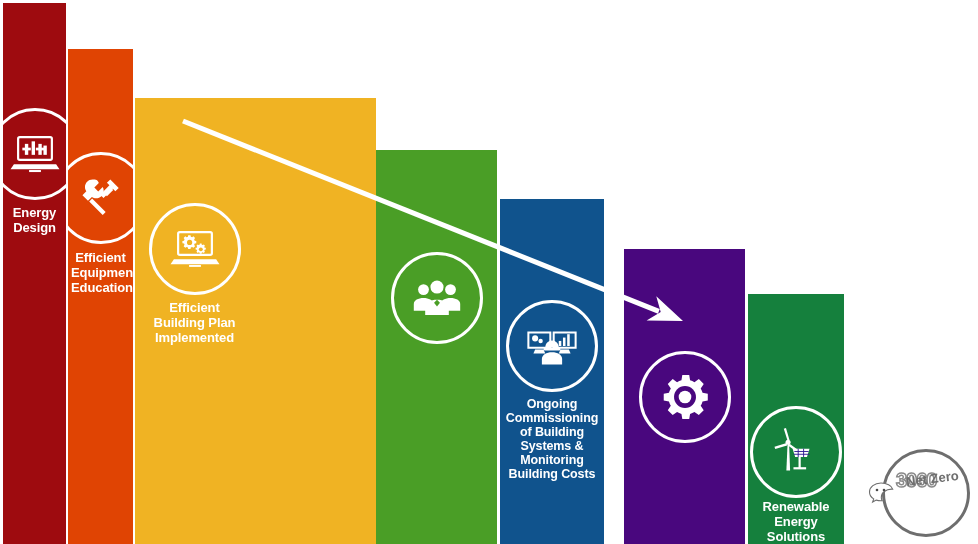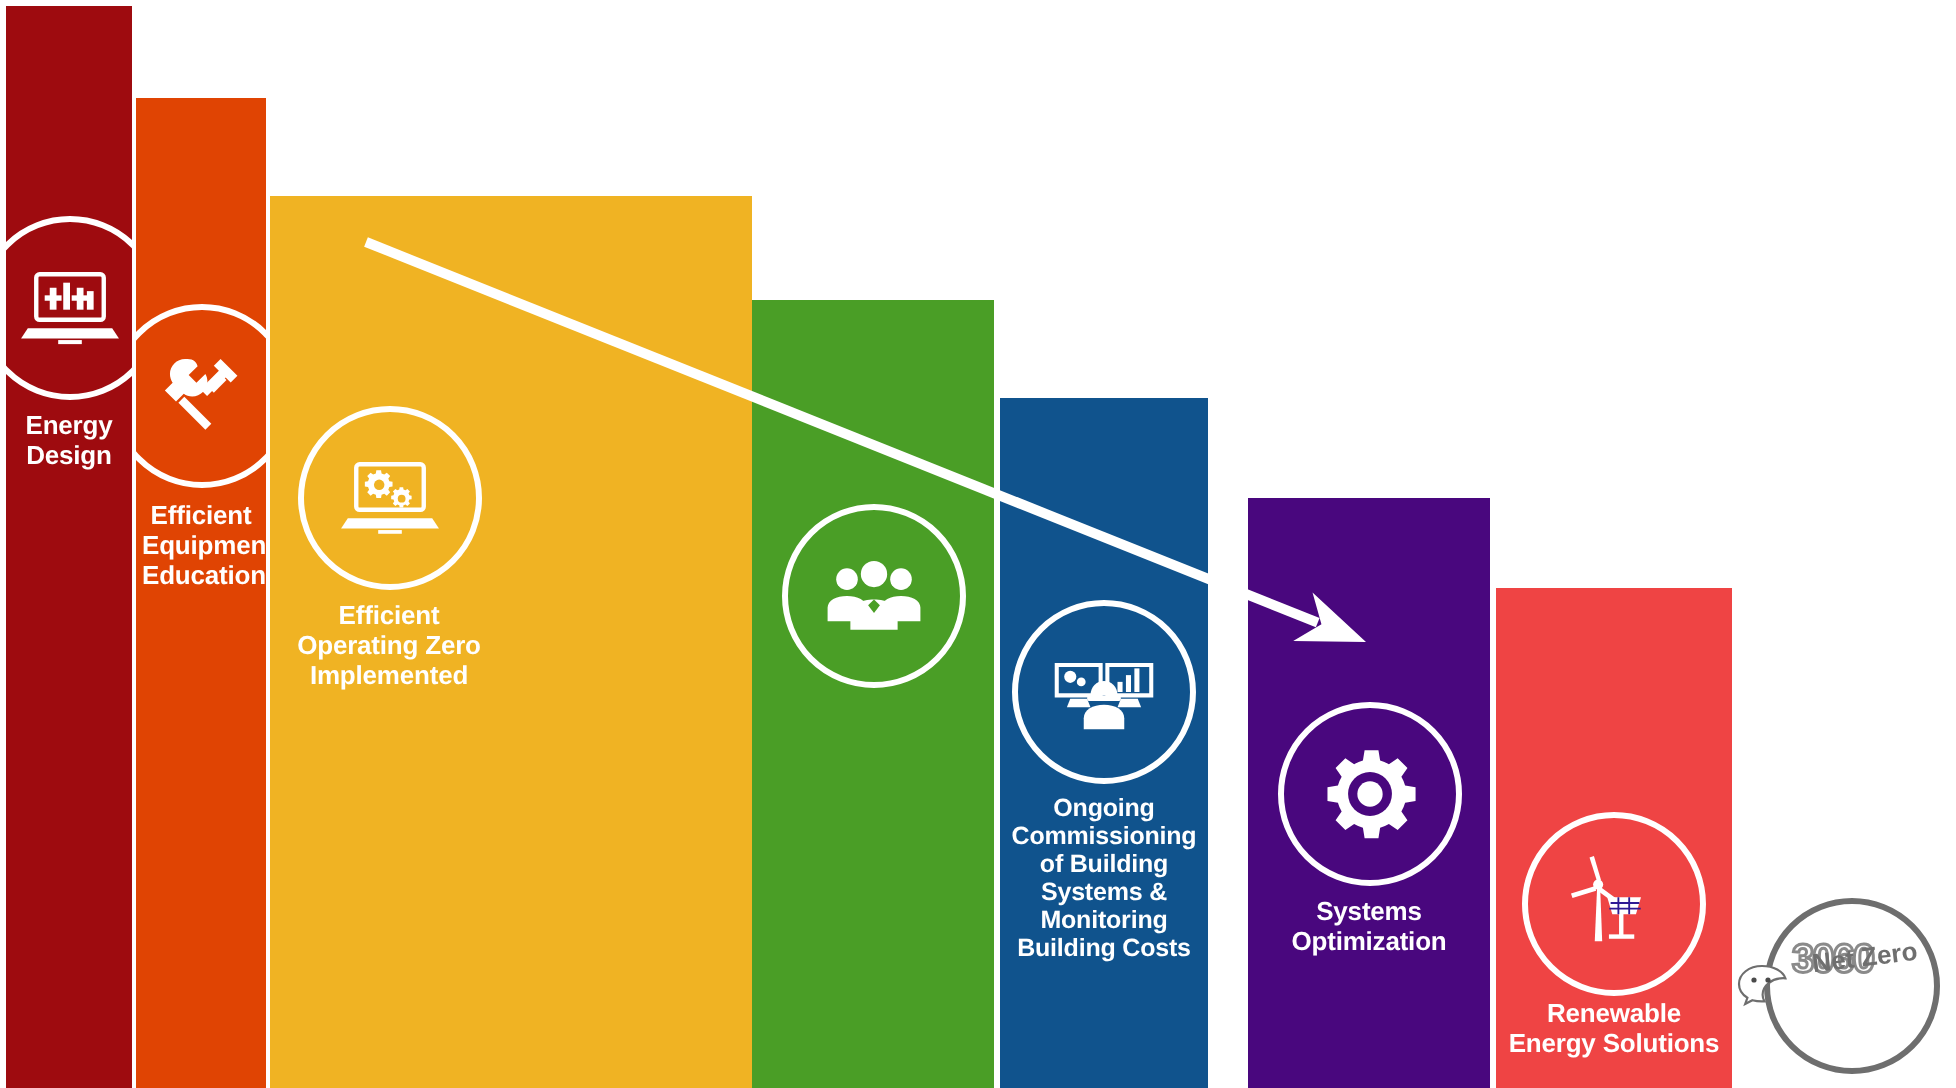--- a/index.html
+++ b/index.html
@@ -85,21 +85,21 @@
               <rect x="16" y="45" width="4" height="3"></rect>
               <rect x="22" y="45" width="4" height="3"></rect>
               <rect x="28" y="45" width="4" height="3"></rect>
               <rect x="34" y="45" width="4" height="3"></rect>
               <rect x="40" y="45" width="4" height="3"></rect>
             </g>
     </svg>
         </div>
         <div class="bar-label" style="top: 202px;">
           <div>Efficient</div>
-          <div>Operating Zero</div>
+          <div>Building Plan</div>
           <div>Implemented</div>
         </div>
       </div>
       <div class="bar" style="left: 376px; width: 121px; top: 150px; background: rgb(74, 158, 38);">
         <div class="icon-wrap" style="top: 102px;">
     <svg viewBox="0 0 64 64" fill="#fff">
       <circle cx="16" cy="22" r="6.4"></circle>
             <path d="M4.5 47v-8c0-4.4 5.2-7 11.5-7s11.5 2.6 11.5 7v8z"></path>
       <circle cx="48" cy="22" r="6.4"></circle>
             <path d="M36.5 47v-8c0-4.4 5.2-7 11.5-7s11.5 2.6 11.5 7v8z"></path>
@@ -136,26 +136,22 @@
         </div>
       </div>
       <div class="bar" style="left: 624px; width: 121px; top: 249px; background: rgb(73, 7, 126);">
         <div class="icon-wrap" style="top: 102px;">
     <svg viewBox="0 0 64 64" fill="#fff">
       <path d="M37 6l1 6.2a21 21 0 0 1 5.2 2.2l5.2-3.6 5.8 5.8-3.6 5.2a21 21 0 0 1 2.2 5.2l6.2 1v8.2l-6.2 1a21 21 0 0 1-2.2 5.2l3.6 5.2-5.8 5.8-5.2-3.6a21 21 0 0 1-5.2 2.2l-1 6.2h-8.2l-1-6.2a21 21 0 0 1-5.2-2.2l-5.2 3.6-5.8-5.8 3.6-5.2a21 21 0 0 1-2.2-5.2l-6.2-1v-8.2l6.2-1a21 21 0 0 1 2.2-5.2l-3.6-5.2 5.8-5.8 5.2 3.6a21 21 0 0 1 5.2-2.2l1-6.2z"></path>
       <circle cx="32" cy="32" r="13" fill="#49077E"></circle>
       <circle cx="32" cy="32" r="7.5" fill="#fff"></circle>
     </svg>
         </div>
-        <div class="bar-label" style="top: 199px;">
-          <div>Systems</div>
-          <div>Optimization</div>
-        </div>
       </div>
-      <div class="bar" style="left: 748px; width: 118px; top: 294px; background: #ef4444;">
+      <div class="bar" style="left: 748px; width: 96px; top: 294px; background: #15803d;">
         <div class="icon-wrap" style="top: 112px;">
     <svg viewBox="0 0 64 64" fill="#fff">
       <path d="M22 22l-1.4 32h4.4L23.8 22z"></path>
       <circle cx="22.6" cy="20.5" r="3"></circle>
       <path d="M22 18.6 17.5 4.5l2.6-.9 4.2 14.2z"></path>
       <path d="M20.9 21.4 6.5 25.8l.9 2.6 14-4.2z"></path>
       <path d="M24.4 22.2 37 31.4l-1.7 2.2-12.4-9z"></path>
       <rect x="35" y="36" width="2.6" height="16"></rect>
       <rect x="29" y="50" width="15" height="2.6"></rect>
       <path d="M28 28h20l-3 10H31z"></path>

